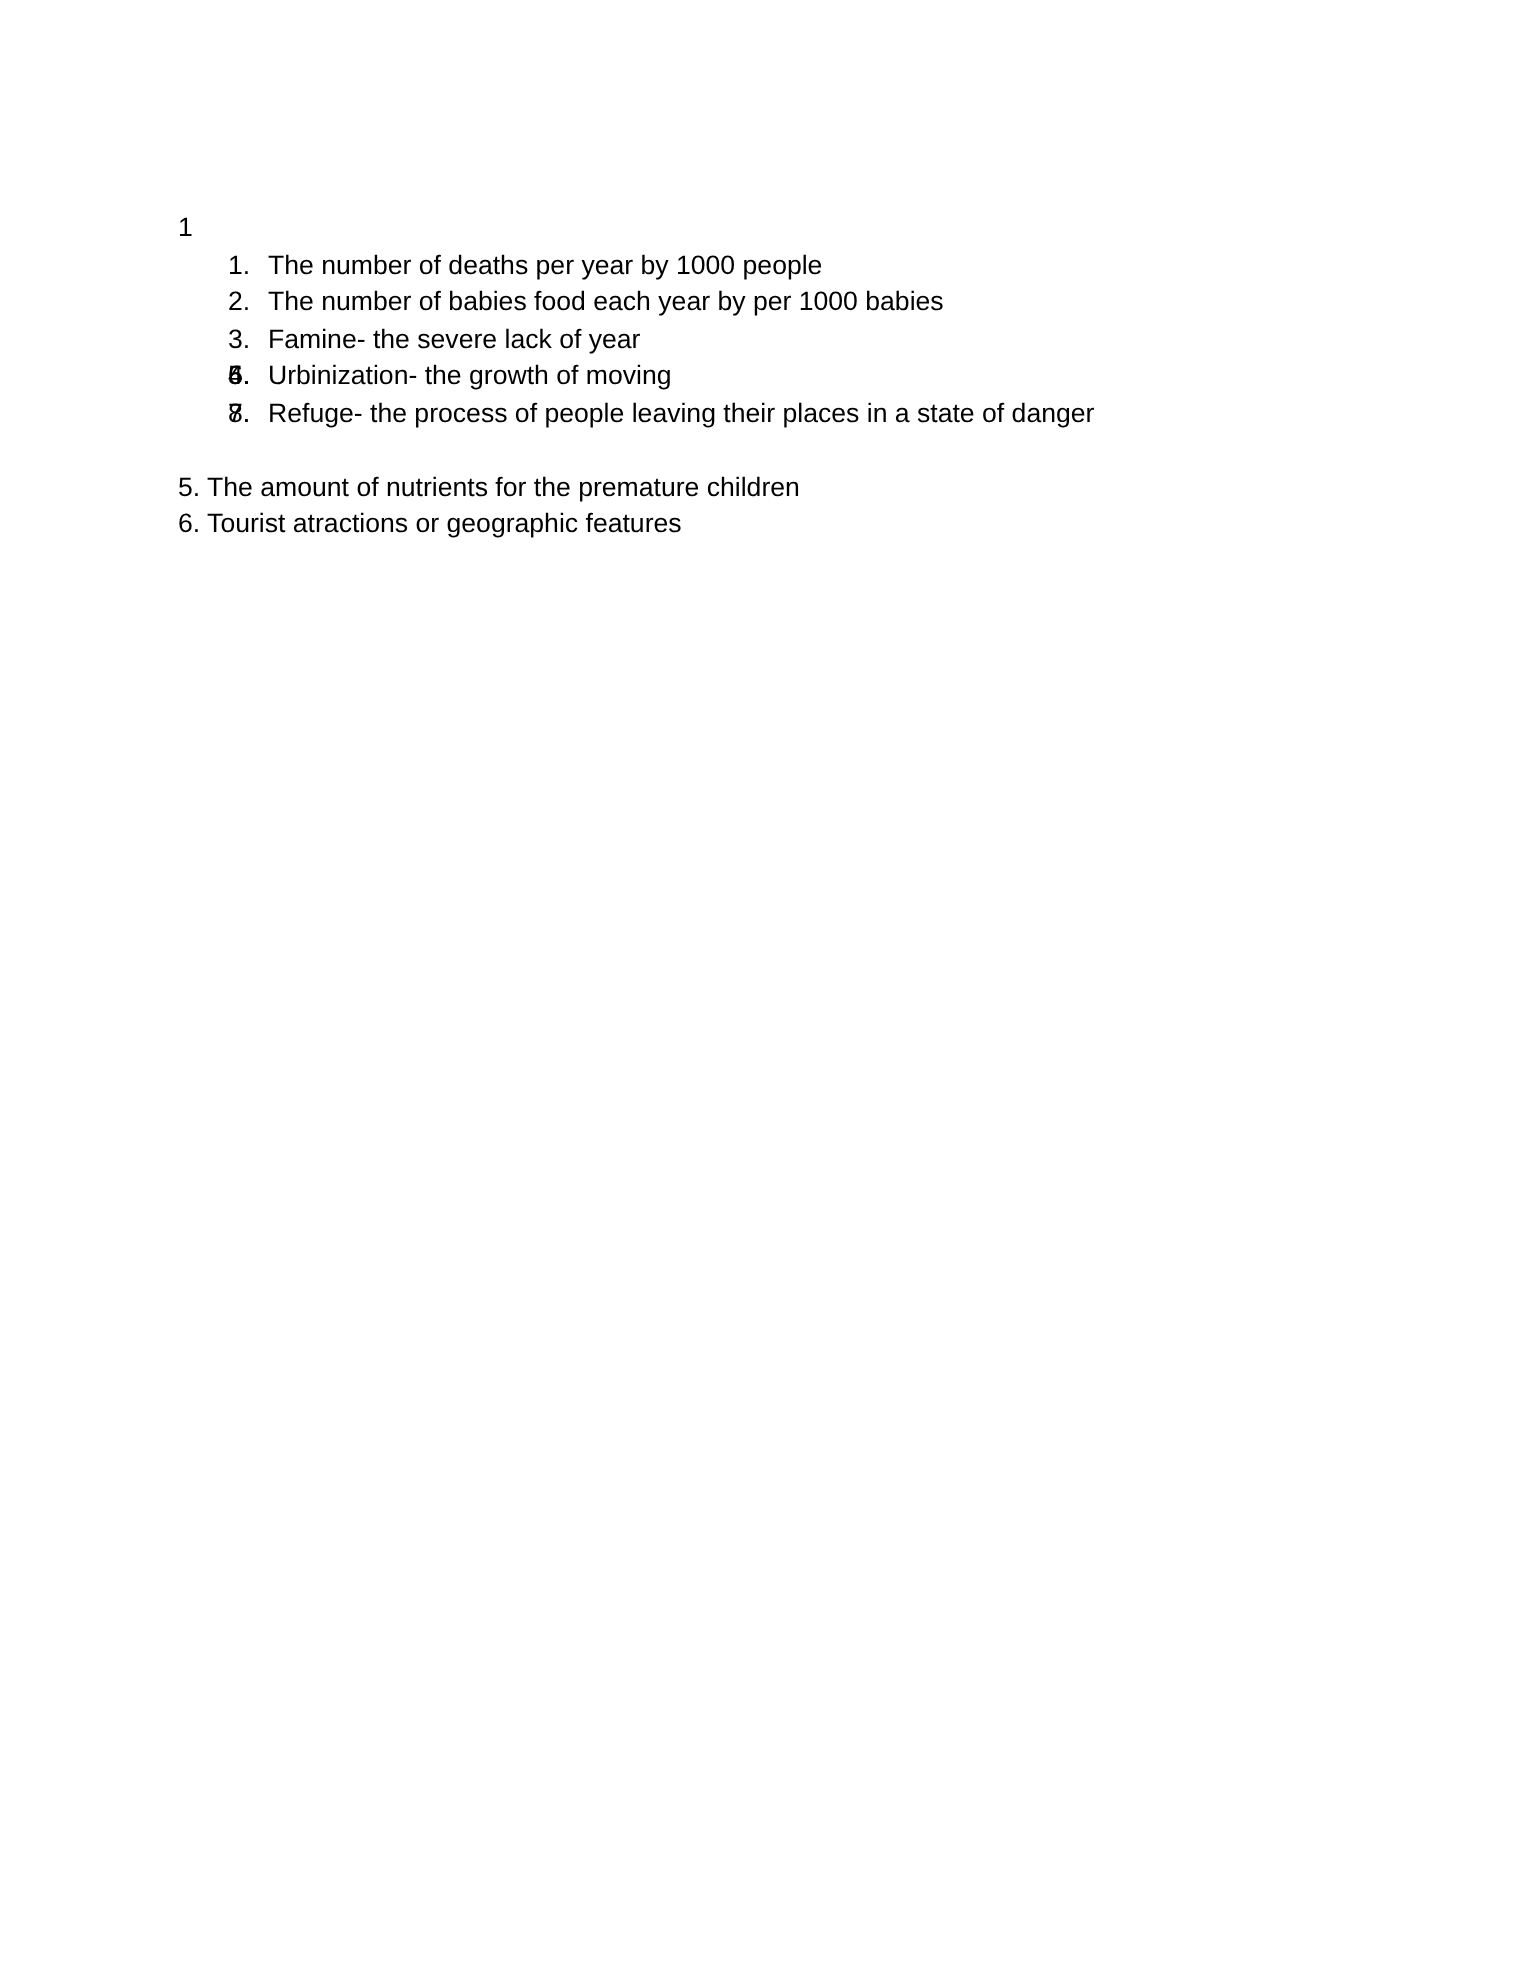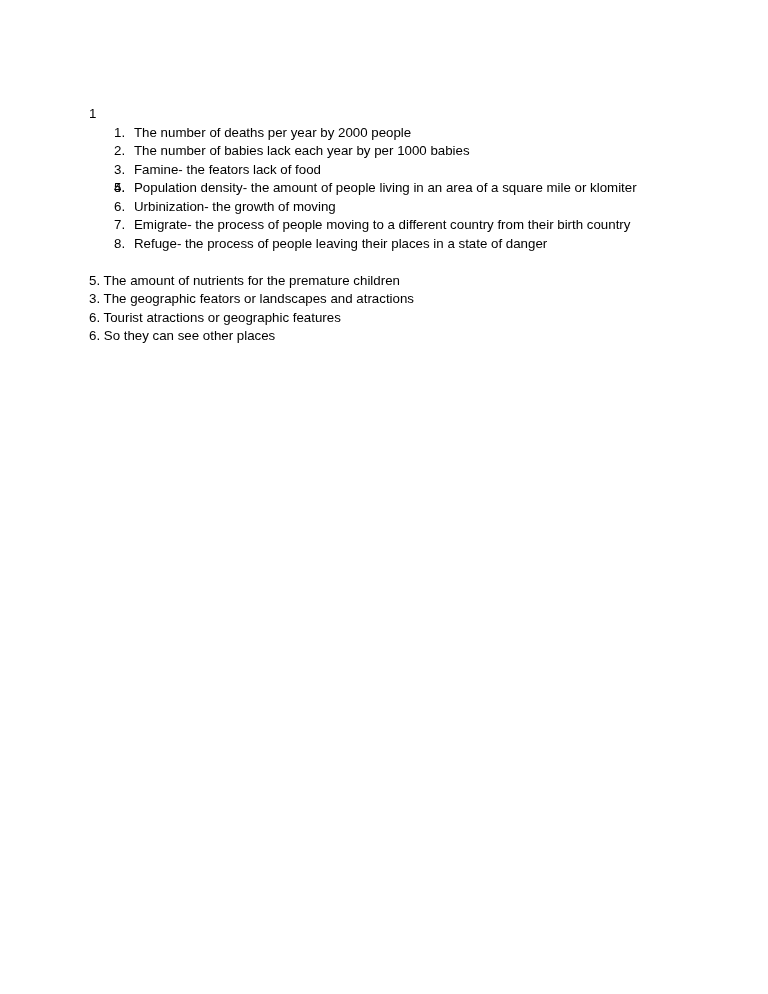--- a/index.html
+++ b/index.html
@@ -52,52 +52,48 @@
 <body>
 
 <div class="doc-page">
   <div class="doc-content">
 
     <p class="para">1</p>
 
     <div class="olist">
       <div class="olist-item">
         <span class="num">1.</span>
-        <span class="txt">The number of deaths per year by 2000 people</span>
+        <span class="txt">The number of deaths per year by 1000 people</span>
       </div>
       <div class="olist-item">
         <span class="num">2.</span>
-        <span class="txt">The number of babies lack each year by per 1000 babies</span>
+        <span class="txt">The number of babies food each year by per 1000 babies</span>
       </div>
       <div class="olist-item">
         <span class="num">3.</span>
-        <span class="txt">Famine- the feators lack of food</span>
+        <span class="txt">Famine- the severe lack of year</span>
       </div>
       <div class="olist-item">
         <span class="num">4.</span>
       </div>
       <div class="olist-item">
         <span class="num">5.</span>
-        <span class="txt">Population density- the amount of people living in an area of a square mile or klomiter</span>
       </div>
       <div class="olist-item">
         <span class="num">6.</span>
         <span class="txt">Urbinization- the growth of moving</span>
       </div>
       <div class="olist-item">
         <span class="num">7.</span>
-        <span class="txt">Emigrate- the process of people moving to a different country from their birth country</span>
       </div>
       <div class="olist-item">
         <span class="num">8.</span>
         <span class="txt">Refuge- the process of people leaving their places in a state of danger</span>
       </div>
     </div>
 
     <div class="blank-line"></div>
 
     <p class="para">5. The amount of nutrients for the premature children</p>
-    <p class="para">3. The geographic feators or landscapes and atractions</p>
     <p class="para">6. Tourist atractions or geographic features</p>
-    <p class="para">6. So they can see other places</p>
 
   </div>
 </div>
 
 </body></html>

